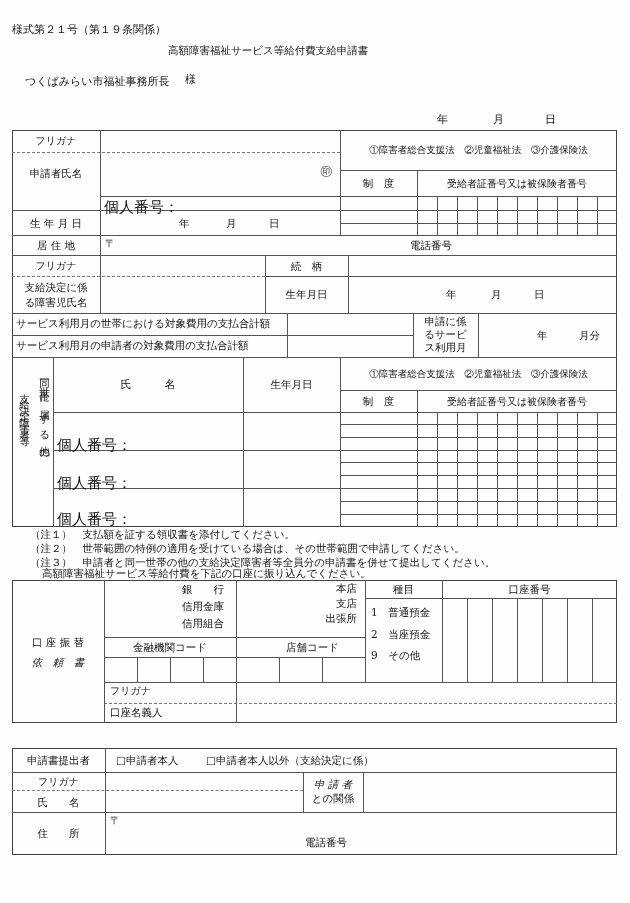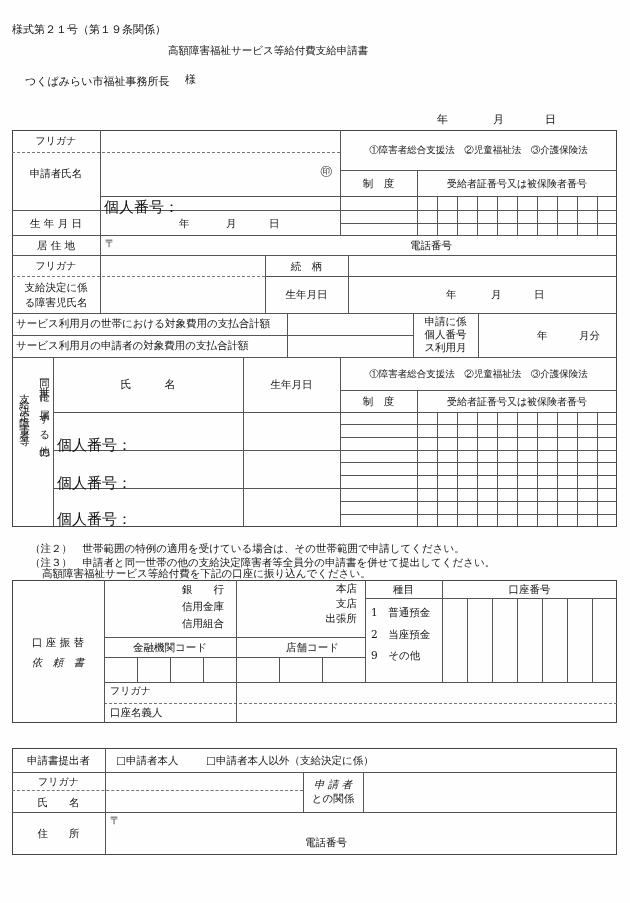--- a/index.html
+++ b/index.html
@@ -137,36 +137,37 @@
   <div class="t c" style="left:12px;top:296px;width:88px;">る障害児氏名</div>
   <div class="t c" style="left:265px;top:260px;width:83px;">続　柄</div>
   <div class="t c" style="left:265px;top:288px;width:83px;">生年月日</div>
   <div class="t" style="left:446px;top:288px;">年</div>
   <div class="t" style="left:491px;top:288px;">月</div>
   <div class="t" style="left:534px;top:288px;">日</div>
 
   <div class="t" style="left:16px;top:339px;">サービス利用月の申請者の対象費用の支払合計額</div>
   <div class="t" style="left:16px;top:317px;">サービス利用月の世帯における対象費用の支払合計額</div>
   <div class="t c" style="left:413px;top:315px;width:65px;text-align:center;">申請に係</div>
-  <div class="t c" style="left:413px;top:328px;width:65px;">個人番号</div>
+  <div class="t c" style="left:413px;top:328px;width:65px;">るサービ</div>
   <div class="t c" style="left:413px;top:341px;width:65px;">ス利用月</div>
   <div class="t" style="left:537px;top:329px;">年</div>
   <div class="t" style="left:579px;top:329px;">月分</div>
 
   <div class="t v" style="left:35px;top:370px;height:152px;width:16px;letter-spacing:4px;">同一世帯に属する他の</div>
   <div class="t v" style="left:15px;top:385px;height:138px;width:16px;letter-spacing:6px;">支給決定障害者等</div>
   <div class="t c s11" style="left:53px;top:378px;width:190px;">氏　　　名</div>
   <div class="t c" style="left:243px;top:378px;width:97px;">生年月日</div>
   <div class="t c s95" style="left:340px;top:368px;width:277px;">①障害者総合支援法　②児童福祉法　③介護保険法</div>
   <div class="t c" style="left:340px;top:395px;width:77px;">制　度</div>
   <div class="t c s10" style="left:417px;top:396px;width:200px;">受給者証番号又は被保険者番号</div>
   <div class="t s9" style="left:57px;top:436px;">個人番号：</div>
   <div class="t s9" style="left:57px;top:474px;">個人番号：</div>
   <div class="t s9" style="left:57px;top:510px;">個人番号：</div>
 
+  <div class="t" style="left:30px;top:528px;">（注１）　支払額を証する領収書を添付してください。</div>
   <div class="t" style="left:30px;top:542px;">（注２）　世帯範囲の特例の適用を受けている場合は、その世帯範囲で申請してください。</div>
   <div class="t" style="left:30px;top:556px;">（注３）　申請者と同一世帯の他の支給決定障害者等全員分の申請書を併せて提出してください。</div>
   <div class="t" style="left:42px;top:567px;">高額障害福祉サービス等給付費を下記の口座に振り込んでください。</div>
 
   <div class="t c" style="left:12px;top:636px;width:92px;">口 座 振 替</div>
   <div class="t c" style="left:12px;top:656px;width:92px;font-style:italic;">依　頼　書</div>
   <div class="t r" style="left:104px;top:583px;width:120px;">銀　　行</div>
   <div class="t r" style="left:104px;top:600px;width:120px;">信用金庫</div>
   <div class="t r" style="left:104px;top:617px;width:120px;">信用組合</div>
   <div class="t r" style="left:237px;top:582px;width:120px;">本店</div>

